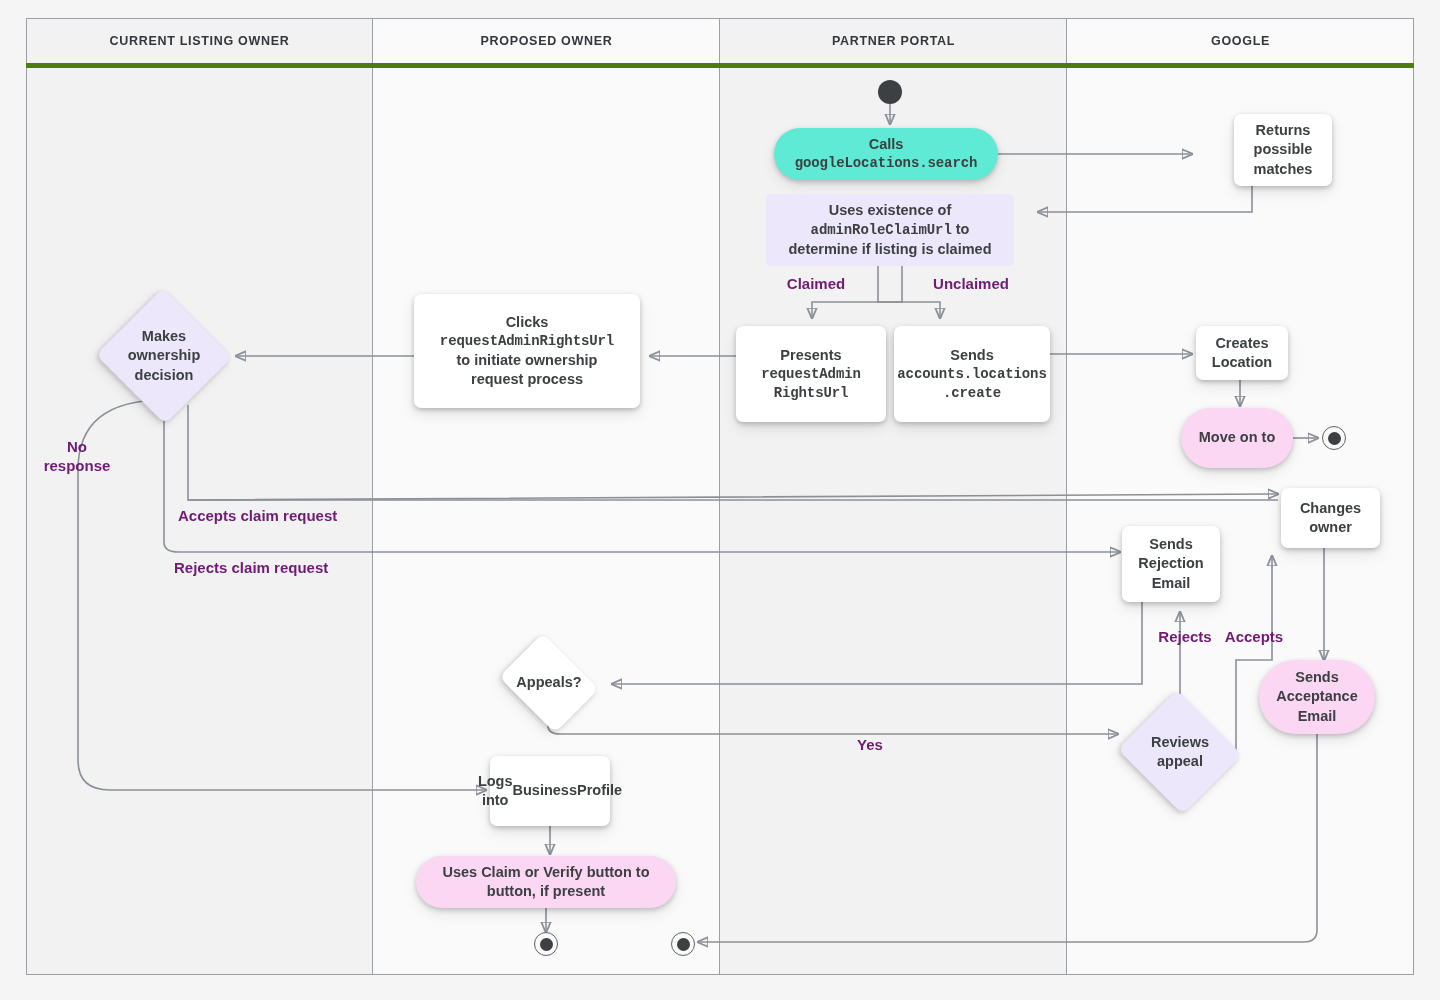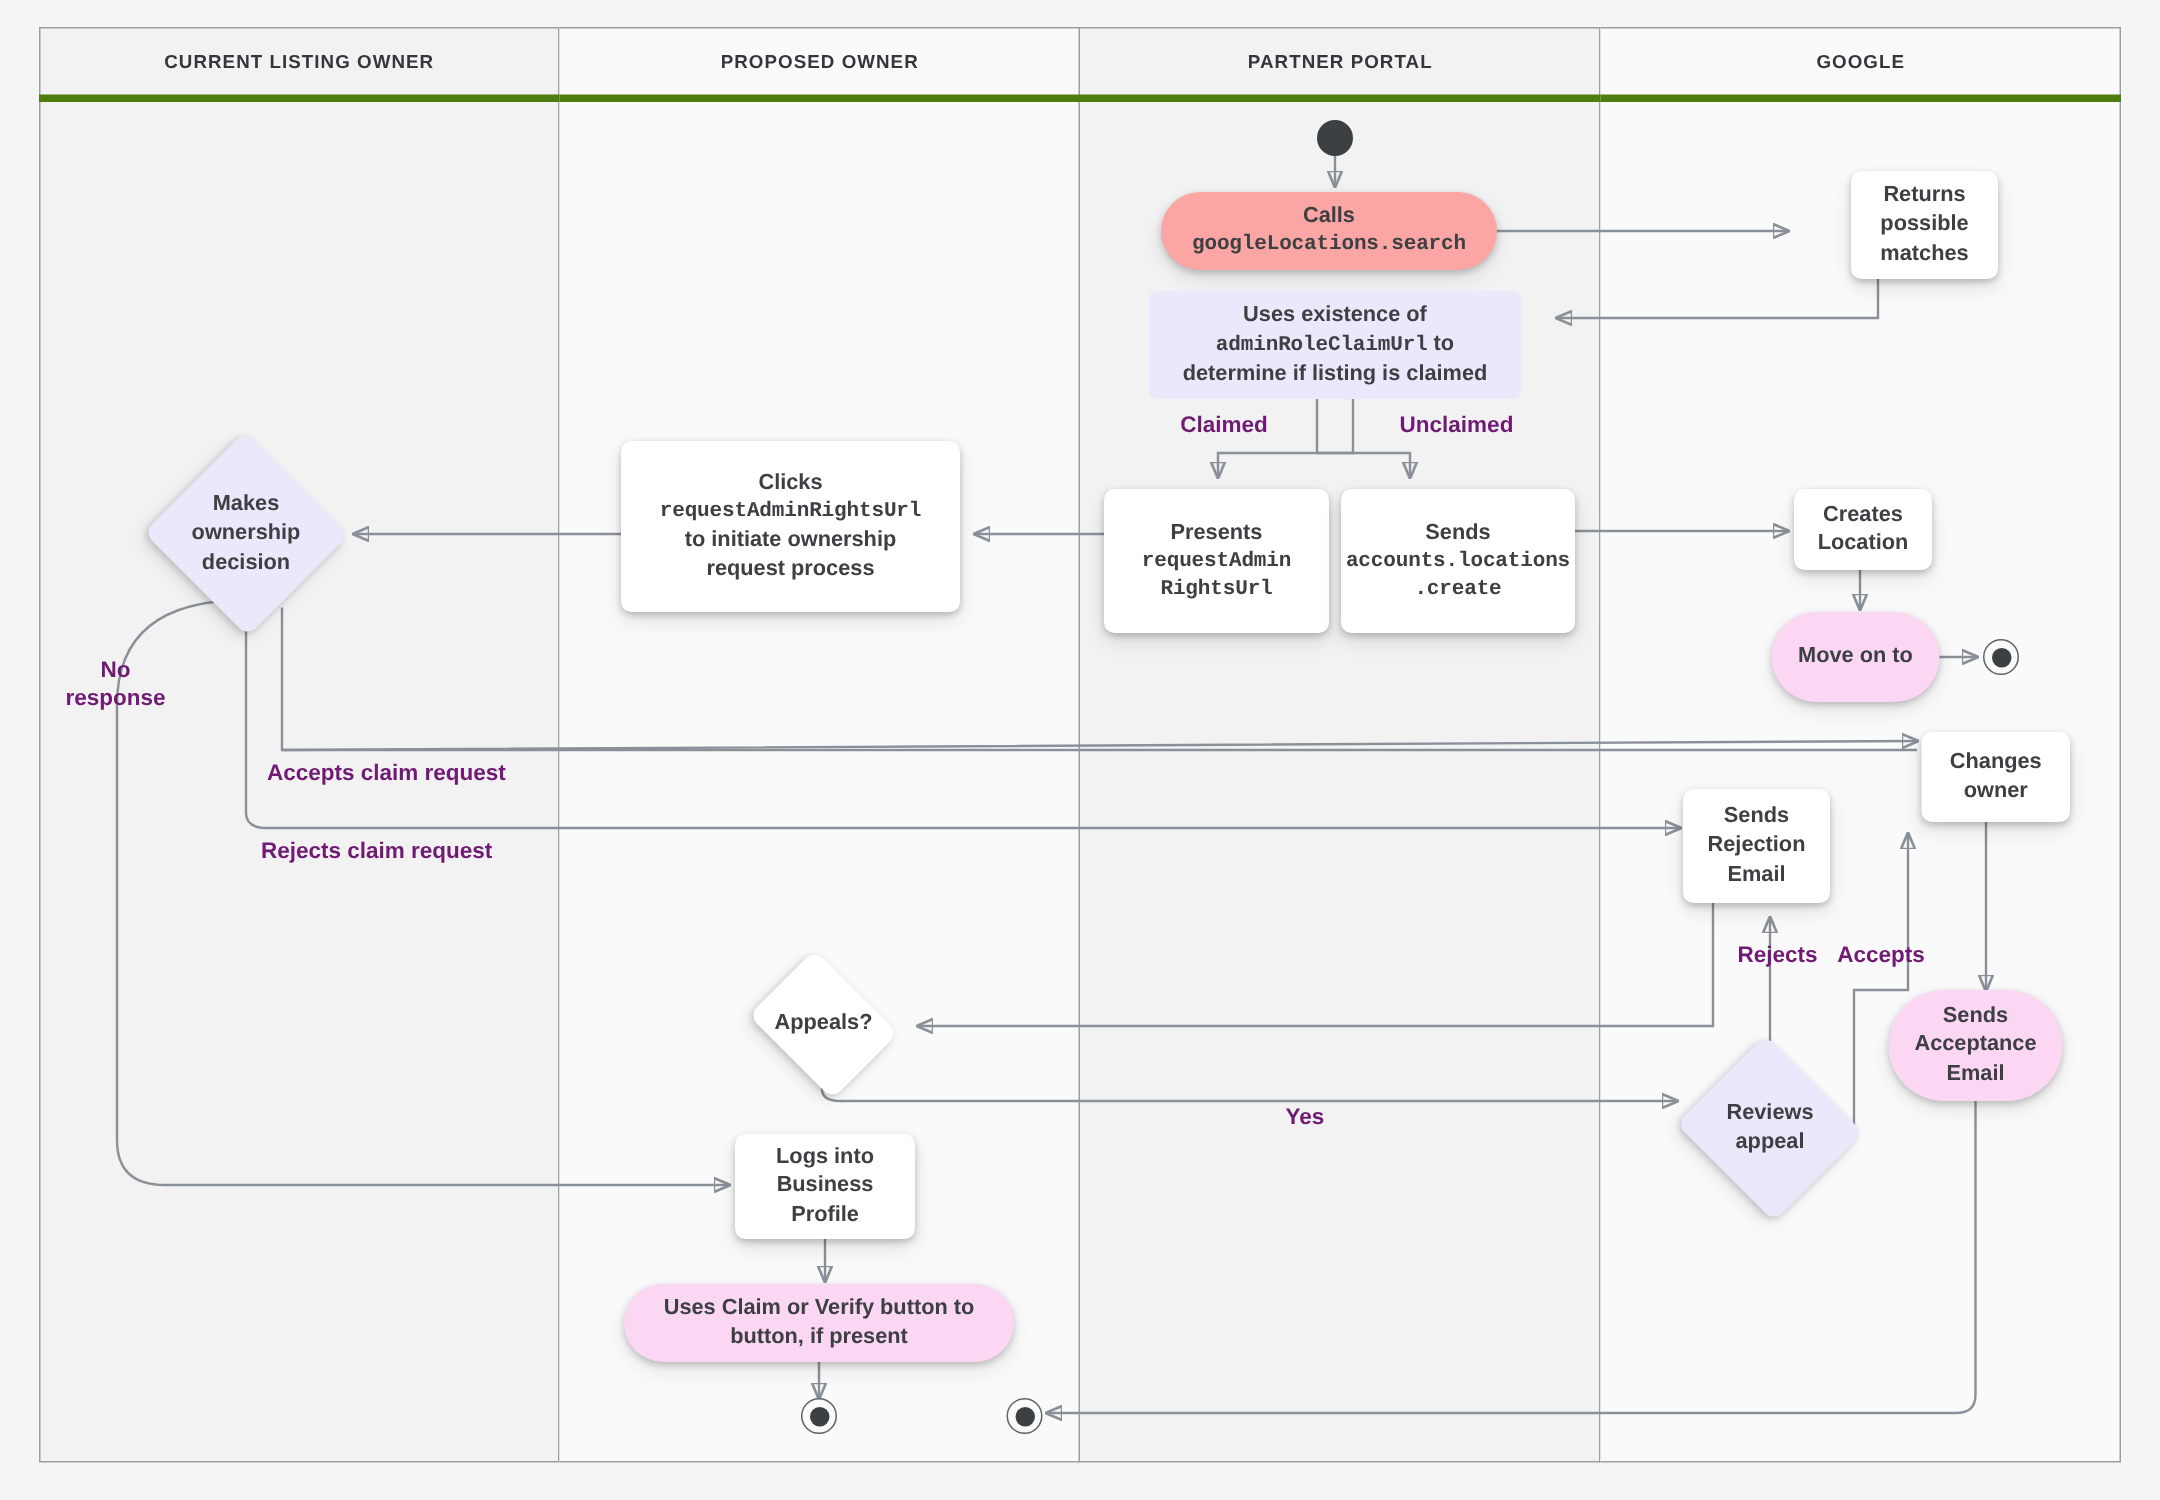--- a/index.html
+++ b/index.html
@@ -70,21 +70,21 @@
     background: #ffffff;
     border-radius: 7px;
     box-shadow: 0 2px 5px rgba(0,0,0,0.22), 0 6px 14px rgba(0,0,0,0.10);
     padding: 8px 10px;
   }
   .pill {
     border-radius: 999px;
     box-shadow: 0 2px 5px rgba(0,0,0,0.20), 0 6px 14px rgba(0,0,0,0.09);
     padding: 8px 14px;
   }
-  .cyan  { background: #fca5a5; }
+  .cyan  { background: #5eead4; }
   .pink  { background: #fbd7f4; }
   .lav   { background: #ece7fa; border-radius: 5px;
            box-shadow: none; }
 
   
   .diamond { background: transparent; box-shadow: none; }
   .diamond .dshape {
     position: absolute;
     left: 50%; top: 50%;
     width: 72%; height: 72%;
@@ -295,21 +295,21 @@
   </div>
 
   <div class="node diamond" style="left:1116px; top:694px; width:128px; height:116px;">
     <span class="dshape lavfill"></span>
     <span class="dlabel">
       <span class="ln">Reviews</span>
       <span class="ln">appeal</span>
     </span>
   </div>
 
-  <div class="node box" style="left:490px; top:756px; width:120px; height:70px; flex-direction:column;">
+  <div class="node box" style="left:490px; top:756px; width:120px; height:70px; ">
     <span class="ln">Logs into</span>
     <span class="ln">Business</span>
     <span class="ln">Profile</span>
   </div>
 
   <div class="node pill pink" style="left:416px; top:856px; width:260px; height:52px; flex-direction:column;">
     <span class="ln">Uses Claim or Verify button to</span>
     <span class="ln">button, if present</span>
   </div>
 

